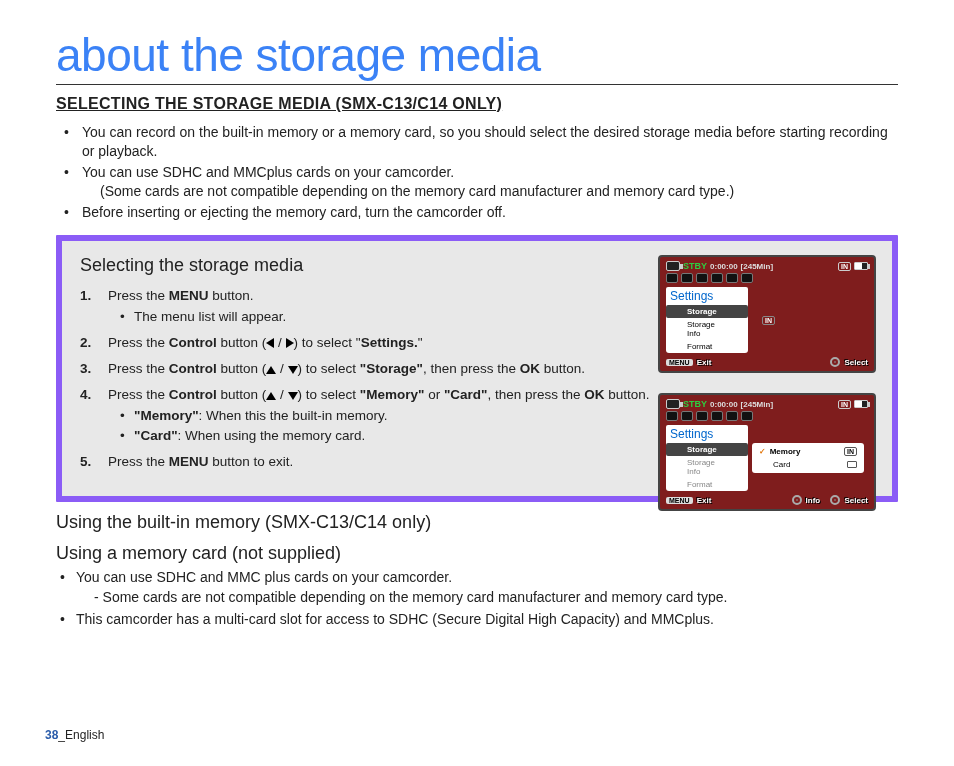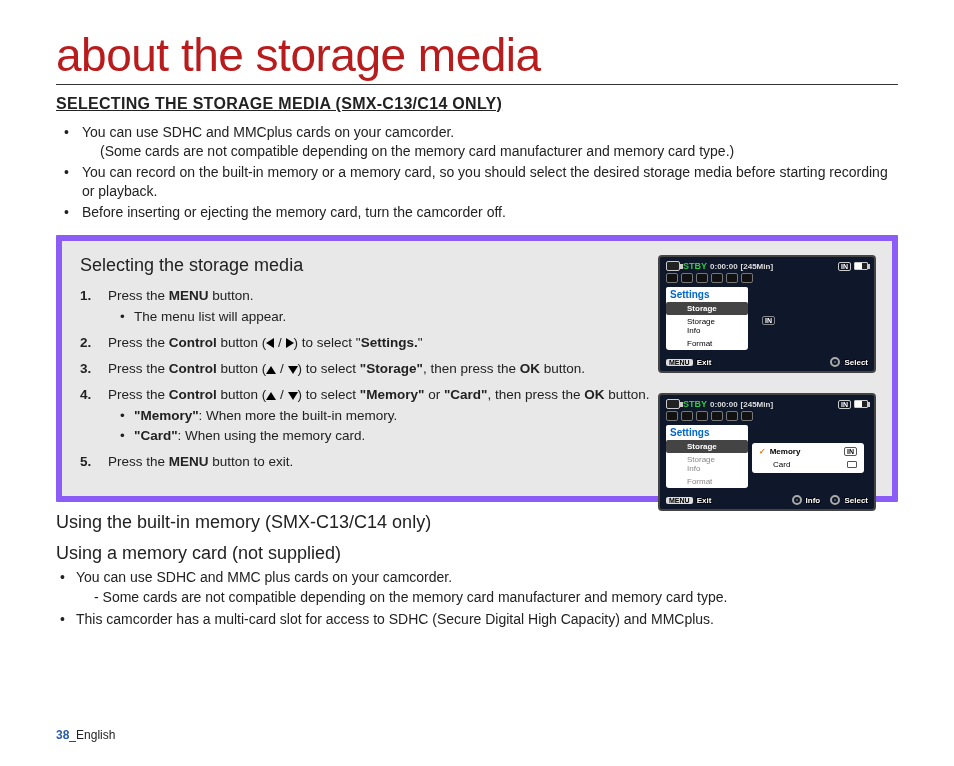--- a/index.html
+++ b/index.html
@@ -1,18 +1,18 @@
 <!DOCTYPE html>
 <html><head>
 <meta charset="utf-8">
 <style>
   * { box-sizing: border-box; margin: 0; padding: 0; }
   html, body { width: 954px; height: 766px; background: #fff; font-family: Arial, Helvetica, sans-serif; color: #222; }
   .page { padding: 28px 56px 20px 56px; position: relative; height: 100%; }
-  .page-title { font-size: 46px; font-weight: 300; letter-spacing: -0.5px; color: #b91c1c; border-bottom: 1px solid #333; padding-bottom: 2px; margin-bottom: 10px; }
+  .page-title { font-size: 46px; font-weight: 300; letter-spacing: -0.5px; color: #3b82f6; border-bottom: 1px solid #333; padding-bottom: 2px; margin-bottom: 10px; }
   .section-heading { font-size: 16px; font-weight: 700; text-decoration: underline; letter-spacing: 0.3px; margin-bottom: 10px; }
   ul.bullets { list-style: none; padding-left: 8px; font-size: 14px; line-height: 1.35; }
   ul.bullets > li { position: relative; padding-left: 18px; margin-bottom: 2px; }
   ul.bullets > li::before { content: "•"; position: absolute; left: 0; top: 0; }
   .sub { padding-left: 18px; display: block; }
   .panel { border: 6px solid #8b5cf6; background: #e8e8e8; margin: 14px 0 2px 0; padding: 14px 18px 18px 18px; position: relative; border-radius: 1px; }
   .panel-left { width: 580px; }
   .panel-heading { font-size: 18px; font-weight: 400; margin-bottom: 10px; color: #222; }
   ol.steps { list-style: none; counter-reset: step; font-size: 13.5px; line-height: 1.5; }
   ol.steps > li { counter-increment: step; position: relative; padding-left: 28px; margin-bottom: 6px; }
@@ -21,36 +21,36 @@
   ol.steps ul li { position: relative; padding-left: 14px; }
   ol.steps ul li::before { content: "•"; position: absolute; left: 0; }
   .b { font-weight: 700; }
   .tri { display: inline-block; vertical-align: -1px; }
   .tri-left { width:0;height:0;border-top:5px solid transparent;border-bottom:5px solid transparent;border-right:8px solid #000; }
   .tri-right { width:0;height:0;border-top:5px solid transparent;border-bottom:5px solid transparent;border-left:8px solid #000; }
   .tri-up { width:0;height:0;border-left:5px solid transparent;border-right:5px solid transparent;border-bottom:8px solid #000; }
   .tri-down { width:0;height:0;border-left:5px solid transparent;border-right:5px solid transparent;border-top:8px solid #000; }
 
   .screens { position: absolute; right: 16px; top: 14px; width: 218px; }
-  .lcd { background: #0f172a; border: 2px solid #444; border-radius: 4px; margin-bottom: 20px; padding: 4px 6px 4px 6px; font-size: 9px; color: #fff; font-family: Arial, sans-serif; }
+  .lcd { background: #7f1d1d; border: 2px solid #444; border-radius: 4px; margin-bottom: 20px; padding: 4px 6px 4px 6px; font-size: 9px; color: #fff; font-family: Arial, sans-serif; }
   .lcd-top { display: flex; align-items: center; gap: 3px; margin-bottom: 2px; }
   .cam-ic { width: 14px; height: 10px; border: 1px solid #ccc; border-radius: 2px; position: relative; background: #222; }
   .cam-ic::after { content: ""; position: absolute; right: -4px; top: 2px; width: 3px; height: 5px; background: #ccc; }
   .stby { color: #2ecc40; font-weight: 700; font-size: 9px; }
   .time { font-weight: 700; font-size: 8px; color: #ddd; }
   .remain { font-weight: 700; font-size: 8px; color: #ddd; }
   .top-right { margin-left: auto; display: flex; gap: 3px; }
   .chip { border: 1px solid #ccc; border-radius: 2px; padding: 0 2px; font-size: 7px; font-weight: 700; color: #fff; }
   .batt { width: 14px; height: 8px; border: 1px solid #ccc; border-radius: 1px; position: relative; background: linear-gradient(to right,#fff 0 60%,#222 60%); }
   .batt::after { content: ""; position: absolute; right: -3px; top: 1px; width: 2px; height: 5px; background: #ccc; }
   .lcd-icons { display: flex; gap: 3px; margin-bottom: 4px; }
   .mini-ic { width: 12px; height: 10px; border: 1px solid #777; border-radius: 2px; background: #111; }
   .lcd-body { position: relative; height: 68px; }
   .menu-col { position: absolute; left: 0; top: 0; width: 82px; }
-  .menu-tab { background: #fff; color: #000; font-size: 10px; font-weight: 700; padding: 2px 4px; border-radius: 2px 2px 0 0; }
+  .menu-tab { background: #fff; color: #000; font-size: 12px; font-weight: 400; padding: 2px 4px; border-radius: 2px 2px 0 0; }
   .menu-tab.blue { color: #06c; }
   .menu-list { background: #fff; border-radius: 0 0 3px 3px; }
   .menu-item { font-size: 8px; padding: 2px 21px; color: #000; }
   .menu-item.sel { background: #444; color: #fff; font-weight: 700; border-radius: 2px; }
   .menu-item.dim { color: #888; }
   .vals-col { position: absolute; left: 86px; top: 18px; width: 112px; }
   .val-box { background: #fff; border-radius: 3px; padding: 2px 4px; }
   .val-item { font-size: 8px; padding: 2px 3px; color: #000; display: flex; align-items: center; gap: 4px; }
   .val-item.sel { font-weight: 700; }
   .check { color: #e07000; font-weight: 900; }
@@ -61,36 +61,36 @@
   .dot-ic { width: 10px; height: 10px; border-radius: 50%; border: 2px solid #aaa; display: inline-block; position: relative; }
   .dot-ic::after { content: ""; position: absolute; inset: 2px; border: 1px solid #888; border-radius: 50%; }
   .spacer { flex: 1; }
 
   .sub-heading { font-size: 18px; font-weight: 400; margin: 10px 0 4px 0; color: #222; }
   ul.body-bullets { list-style: none; padding-left: 4px; font-size: 14px; line-height: 1.4; }
   ul.body-bullets > li { position: relative; padding-left: 16px; margin-bottom: 2px; }
   ul.body-bullets > li::before { content: "•"; position: absolute; left: 0; }
   .dash-sub { padding-left: 18px; display: block; }
 
-  .footer { position: absolute; left: 56px; bottom: 24px; font-size: 12px; margin-top: 16px; }
+  .footer { position: absolute; left: 45px; bottom: 24px; font-size: 12px; margin-top: 16px; }
   .pg { font-weight: 700; color: #2a5caa; }
 </style>
 </head>
 <body>
 
 <div class="page">
   <h1 class="page-title">about the storage media</h1>
   <div class="section-heading">SELECTING THE STORAGE MEDIA (SMX-C13/C14 ONLY)</div>
 
   <ul class="bullets">
+    <li><span>You can record on the built-in memory or a memory card, so you should select the desired storage media before starting recording or playback.</span></li>
     <li>
       <span>You can use SDHC and MMCplus cards on your camcorder.</span>
       <span class="sub">(Some cards are not compatible depending on the memory card manufacturer and memory card type.)</span>
     </li>
-    <li><span>You can record on the built-in memory or a memory card, so you should select the desired storage media before starting recording or playback.</span></li>
     <li><span>Before inserting or ejecting the memory card, turn the camcorder off.</span></li>
   </ul>
 
   <div class="panel">
     <div class="panel-left">
       <div class="panel-heading">Selecting the storage media</div>
       <ol class="steps">
         <li>
           <span>Press the </span><span class="b">MENU</span><span> button.</span>
           <ul>
@@ -99,21 +99,21 @@
         </li>
         <li>
           <span>Press the </span><span class="b">Control</span><span> button (</span><span class="tri tri-left"></span> / <span class="tri tri-right"></span><span>) to select "</span><span class="b">Settings.</span><span>"</span>
         </li>
         <li>
           <span>Press the </span><span class="b">Control</span><span> button (</span><span class="tri tri-up"></span> / <span class="tri tri-down"></span><span>) to select </span><span class="b">"Storage"</span><span>, then press the </span><span class="b">OK</span><span> button.</span>
         </li>
         <li>
           <span>Press the </span><span class="b">Control</span><span> button (</span><span class="tri tri-up"></span> / <span class="tri tri-down"></span><span>) to select  </span><span class="b">"Memory"</span><span> or </span><span class="b">"Card"</span><span>, then press the </span><span class="b">OK</span><span> button.</span>
           <ul>
-            <li><span class="b">"Memory"</span><span>: When more the built-in memory.</span></li>
+            <li><span class="b">"Memory"</span><span>: When this the built-in memory.</span></li>
             <li><span class="b">"Card"</span><span>: When using the memory card.</span></li>
           </ul>
         </li>
         <li>
           <span>Press the </span><span class="b">MENU</span><span> button to exit.</span>
         </li>
       </ol>
     </div>
 
     <div class="screens">

